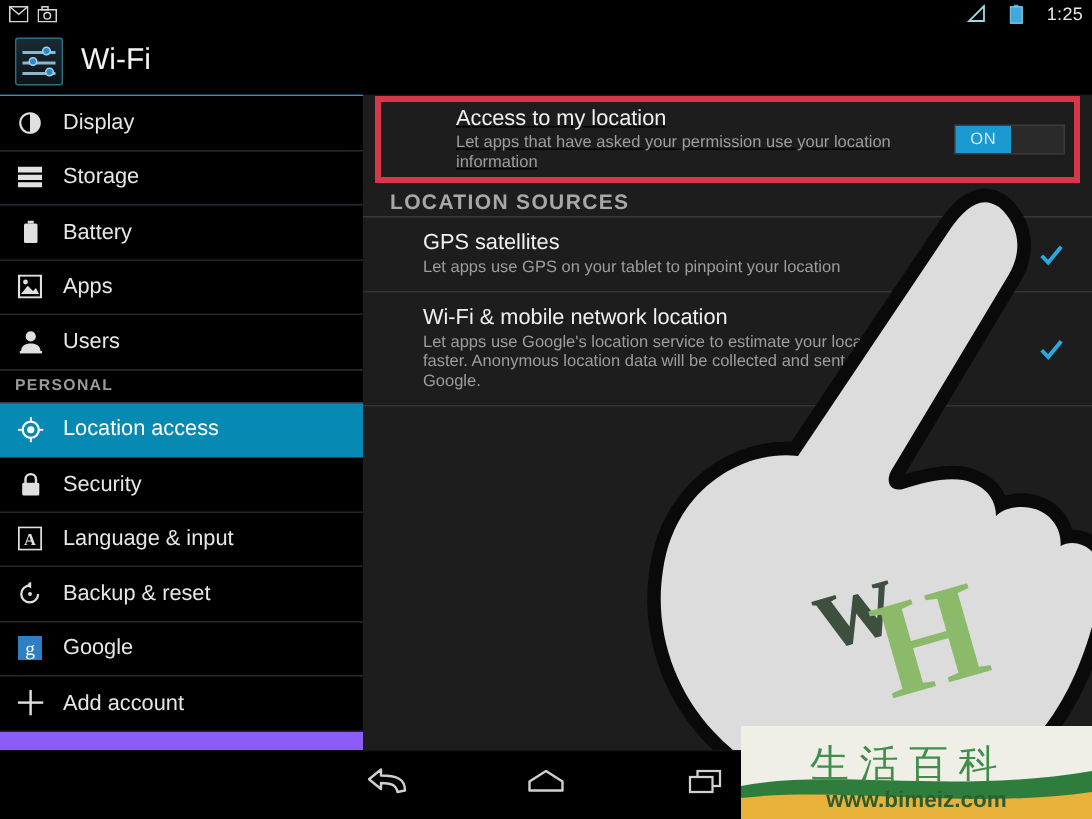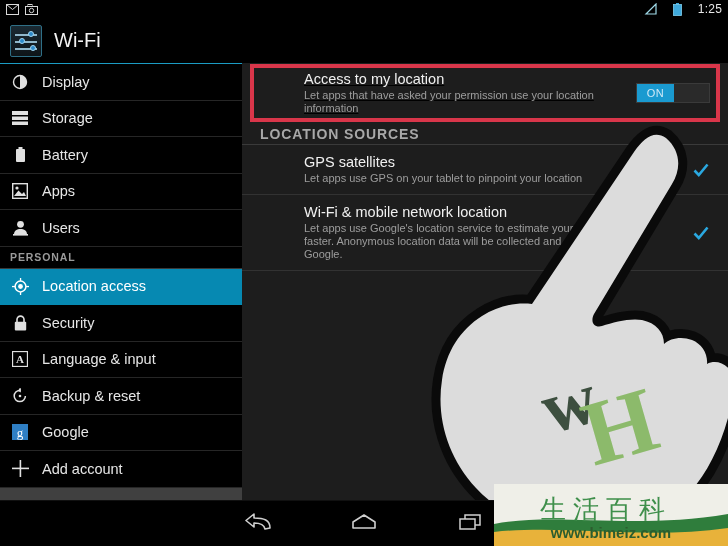--- a/index.html
+++ b/index.html
@@ -38,21 +38,21 @@
   }
   .header-icon .knob{
     position:absolute; width:6px; height:6px; border-radius:50%;
     background:#2d89c8; border:1px solid #9fd4ef;
   }
   .header-title{ color:#f2f2f2; font-size:20px; }
 
   
   .sidebar{
     position:absolute; top:63px; left:0; width:242px; height:437px;
-    background:#404040; z-index:15;
+    background:#8b5cf6; z-index:15;
     border-top:1px solid #1b9cc4;
   }
   .side-row{
     position:relative; height:36.5px; display:flex; align-items:center;
     padding-left:10px; border-bottom:1px solid #262626; background:#000;
   }
   .side-row .s-ico{
     width:20px; height:20px; margin-right:12px; flex:none;
     display:flex; align-items:center; justify-content:center;
   }
@@ -91,21 +91,21 @@
     width:37px; background:#1a9ad0; color:#cfe9f7; font-size:11px;
     display:flex; align-items:center; justify-content:center; letter-spacing:.5px;
   }
   .sec-head{
     height:22px; padding-left:18px; display:flex; align-items:center;
     color:#a8a8a8; font-size:14px; letter-spacing:.9px; font-weight:bold;
     border-bottom:1px solid #3a3a3a;
   }
   .row-src{
     position:relative; display:flex; align-items:center;
-    padding:9px 10px 9px 62px; border-bottom:1px solid #323232;
+    padding:9px 10px 9px 40px; border-bottom:1px solid #323232;
     min-height:46px;
   }
   .row-src .texts{ flex:1; padding-right:10px; }
   .chk{ width:18px; height:18px; flex:none; margin-right:8px; }
 
   
   .navbar{
     position:absolute; bottom:0; left:0; width:728px; height:46px;
     background:#000; display:flex; align-items:center;
     justify-content:center; gap:78px; z-index:30;

